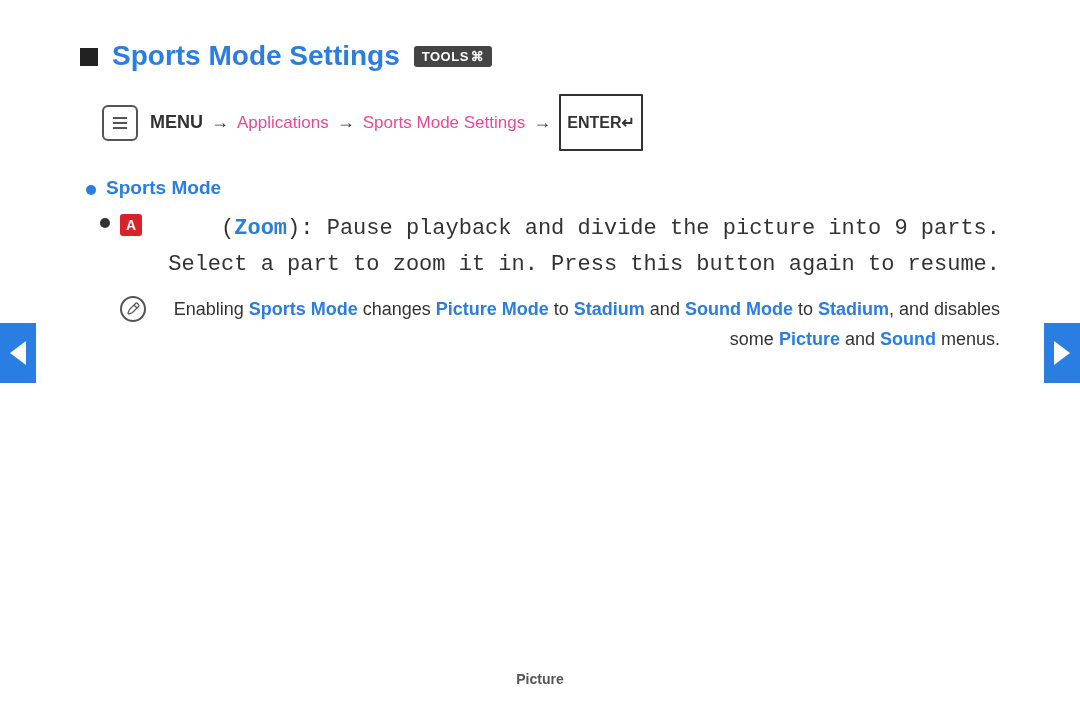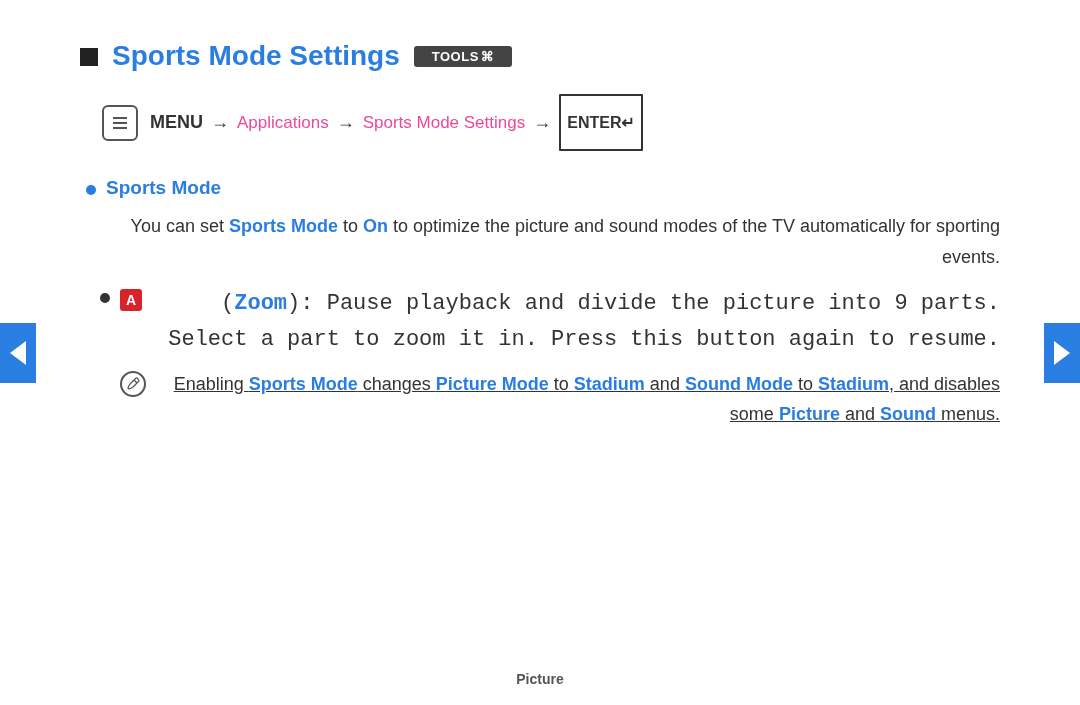--- a/index.html
+++ b/index.html
@@ -41,21 +41,21 @@
       font-size: 28px;
       font-weight: 600;
       color: #2a7de1;
     }
 
     .tools-badge {
       background: #444;
       color: #fff;
       font-size: 13px;
       font-weight: bold;
-      padding: 3px 18px;
+      padding: 3px 8px;
       border-radius: 3px;
       letter-spacing: 0.5px;
       display: inline-flex;
       align-items: center;
       gap: 2px;
     }
 
     
     .nav-row {
       display: flex;
@@ -206,21 +206,20 @@
       font-family: Liberation Mono, monospace;
     }
 
     
     .note-row {
       display: flex;
       align-items: flex-start;
       gap: 16px;
       margin-left: 20px;
       margin-top: 4px;
-      text-decoration: underline;
     }
 
     .note-icon {
       width: 26px;
       height: 26px;
       border: 2px solid #555;
       border-radius: 50%;
       display: flex;
       align-items: center;
       justify-content: center;
@@ -329,23 +328,20 @@
       <span>ENTER</span>↵
     </span>
   </div>
 
 
   <div class="section-bullet">
     <div class="bullet-dot"></div>
     <span class="section-label">Sports Mode</span>
   </div>
 
-  <p class="section-desc">
-    You can set <span class="blue bold">Sports Mode</span> to <span class="blue bold">On</span> to optimize the picture and sound modes of the TV automatically for sporting events.
-  </p>
 
   <div class="sub-bullets">
 
     <div class="sub-bullet-row">
       <div class="sub-bullet-dot"></div>
       <div class="zoom-badge">
         <span>A</span>
       </div>
       <p class="sub-bullet-text">
         (<span class="blue bold">Zoom</span>): Pause playback and divide the picture into 9 parts. Select a part to zoom it in. Press this button again to resume.

